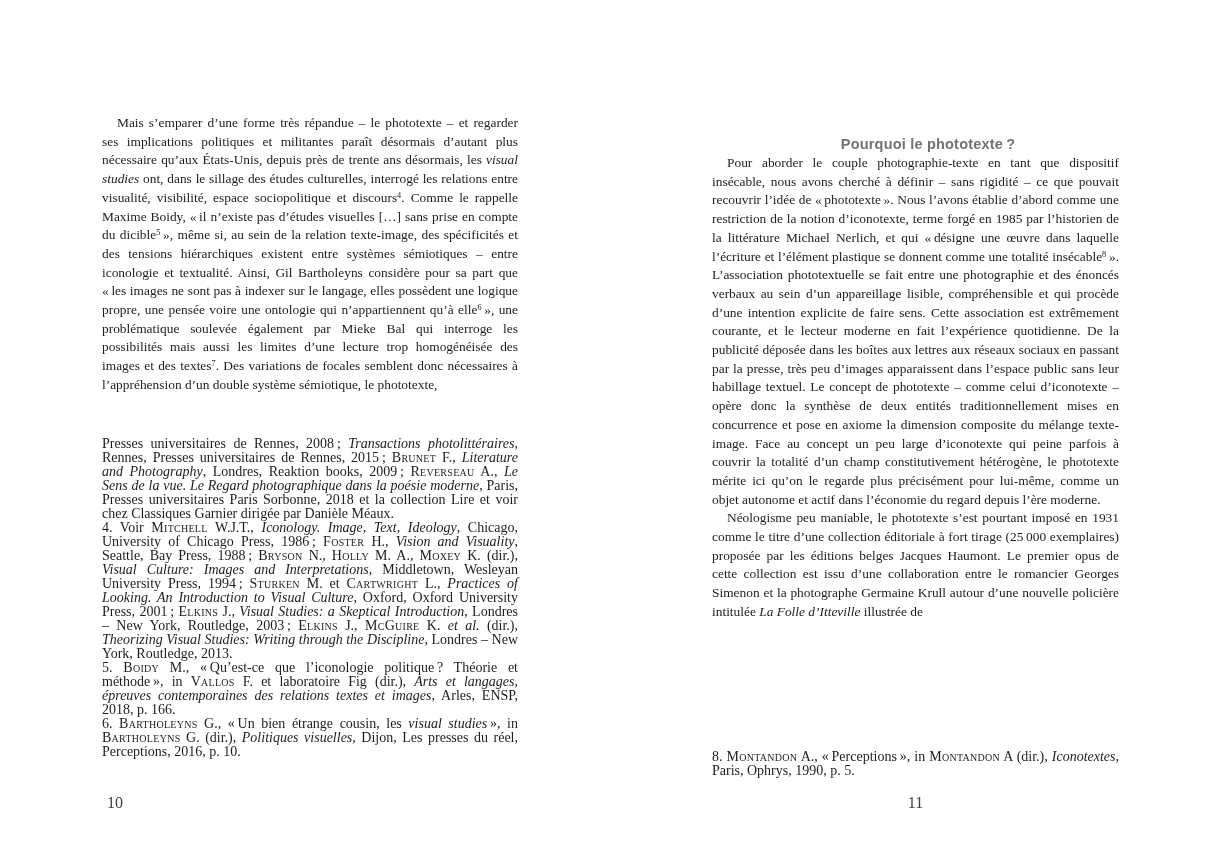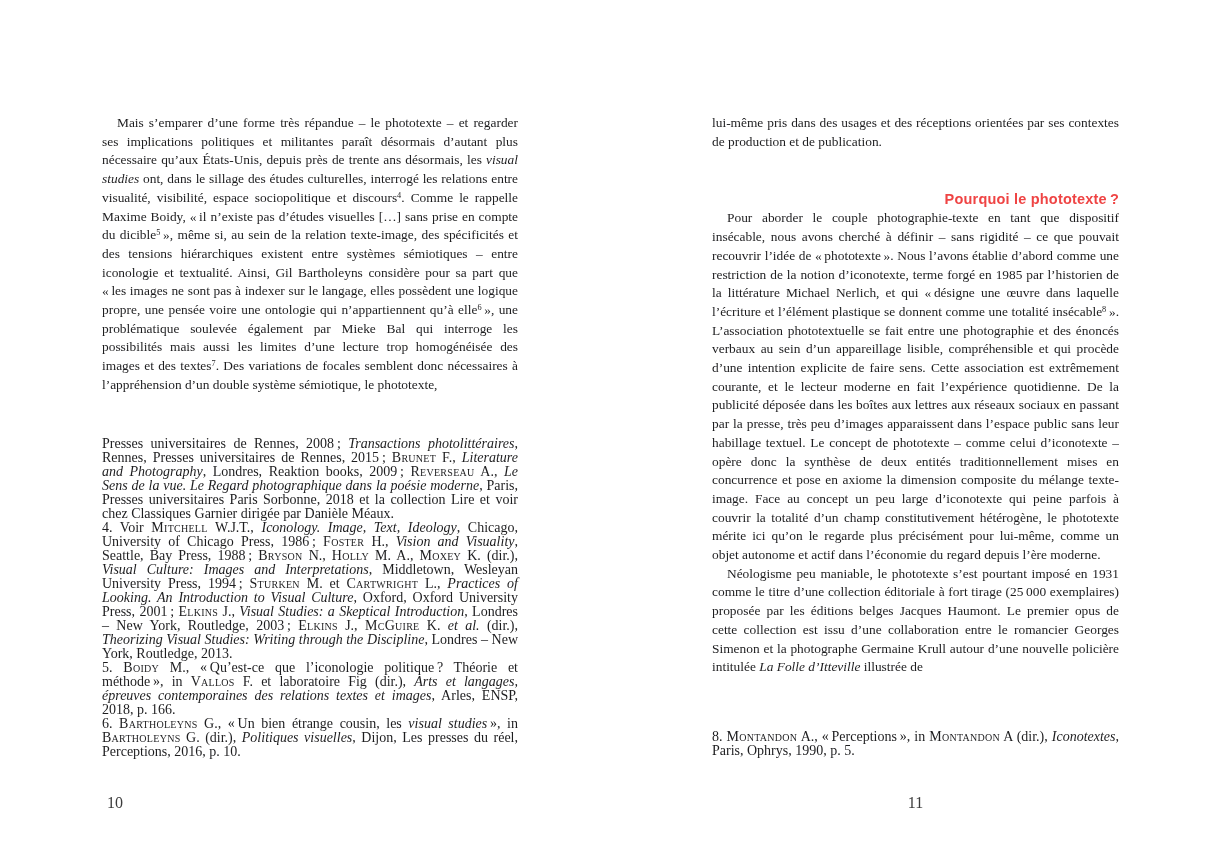--- a/index.html
+++ b/index.html
@@ -47,23 +47,23 @@
   .it  { font-style: italic; }
   .sc  { font-variant: small-caps; letter-spacing: 0.02em; }
   .sup { font-size: 62%; position: relative; top: -0.45em; line-height: 0; }
 
   .heading {
     font-family: "Liberation Sans", sans-serif;
     font-weight: 700;
     font-size: 14.5px;
     line-height: 20px;
     letter-spacing: 0.2px;
-    color: #ef4444;
-    margin: 38px 0 0 25px;
-    text-align: right;
+    color: #737373;
+    margin: 20px 0 0 25px;
+    text-align: center;
   }
 
   .pagenum {
     position: absolute;
     top: 794px;
     font-family: "Liberation Serif", serif;
     font-size: 16px;
     color: #3c3c3c;
   }
   .pn-left  { left: 107px; }
@@ -85,23 +85,20 @@
           <p class="para"><span>5. </span><span class="sc">Boidy</span><span> M., « Qu’est-ce que l’iconologie politique ? Théorie et méthode », in </span><span class="sc">Vallos</span><span> F. et laboratoire Fig (dir.), </span><span class="it">Arts et langages, épreuves contemporaines des relations textes et images</span><span>, Arles, ENSP, 2018, p. 166.</span></p>
           <p class="para"><span>6. </span><span class="sc">Bartholeyns</span><span> G., « Un bien étrange cousin, les </span><span class="it">visual studies</span><span> », in </span><span class="sc">Bartholeyns</span><span> G. (dir.), </span><span class="it">Politiques visuelles</span><span>, Dijon, Les presses du réel, Perceptions, 2016, p. 10.</span></p>
         </div>
     </div>
     <div class="pagenum pn-left">10</div>
   </section>
 
   <section>
     <div class="col col-right">
       <div class="main-block">
-        <div>
-            <p class="para"><span>lui-même pris dans des usages et des réceptions orientées par ses contextes de production et de publication.</span></p>
-          </div>
         <h2 class="heading">Pourquoi le phototexte ?</h2>
         <div>
             <p class="para indent"><span>Pour aborder le couple photographie-texte en tant que dispositif insécable, nous avons cherché à définir – sans rigidité – ce que pouvait recouvrir l’idée de « phototexte ». Nous l’avons établie d’abord comme une restriction de la notion d’iconotexte, terme forgé en 1985 par l’historien de la littérature Michael Nerlich, et qui « désigne une œuvre dans laquelle l’écriture et l’élément plastique se donnent comme une totalité insécable</span><span class="sup">8</span><span> ». L’association phototextuelle se fait entre une photographie et des énoncés verbaux au sein d’un appareillage lisible, compréhensible et qui procède d’une intention explicite de faire sens. Cette association est extrêmement courante, et le lecteur moderne en fait l’expérience quotidienne. De la publicité déposée dans les boîtes aux lettres aux réseaux sociaux en passant par la presse, très peu d’images apparaissent dans l’espace public sans leur habillage textuel. Le concept de phototexte – comme celui d’iconotexte – opère donc la synthèse de deux entités traditionnellement mises en concurrence et pose en axiome la dimension composite du mélange texte-image. Face au concept un peu large d’iconotexte qui peine parfois à couvrir la totalité d’un champ constitutivement hétérogène, le phototexte mérite ici qu’on le regarde plus précisément pour lui-même, comme un objet autonome et actif dans l’économie du regard depuis l’ère moderne.</span></p>
             <p class="para indent"><span>Néologisme peu maniable, le phototexte s’est pourtant imposé en 1931 comme le titre d’une collection éditoriale à fort tirage (25 000 exemplaires) proposée par les éditions belges Jacques Haumont. Le premier opus de cette collection est issu d’une collaboration entre le romancier Georges Simenon et la photographe Germaine Krull autour d’une nouvelle policière intitulée </span><span class="it">La Folle d’Itteville</span><span> illustrée de</span></p>
           </div>
       </div>
       <div class="fns">
           <p class="para"><span>8. </span><span class="sc">Montandon</span><span> A., « Perceptions », in </span><span class="sc">Montandon</span><span> A (dir.), </span><span class="it">Iconotextes</span><span>, Paris, Ophrys, 1990, p. 5.</span></p>
         </div>
     </div>

